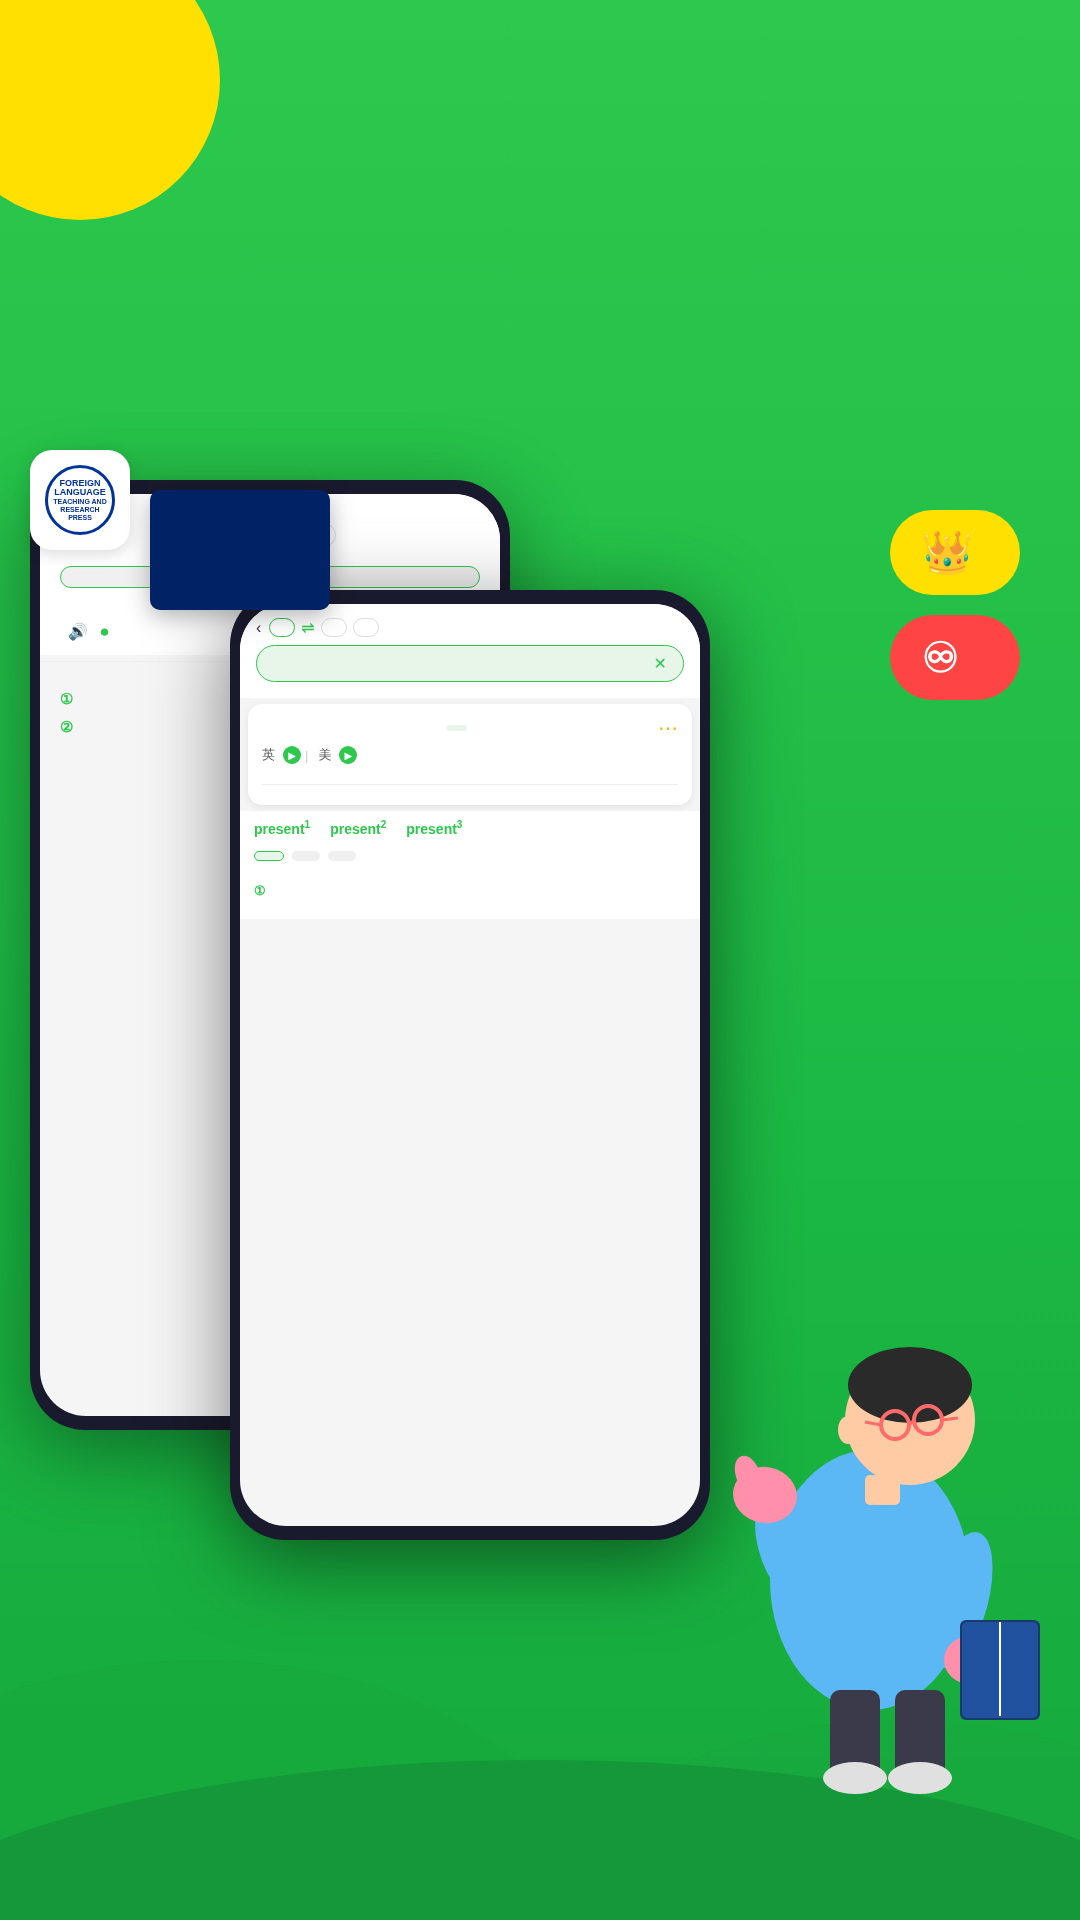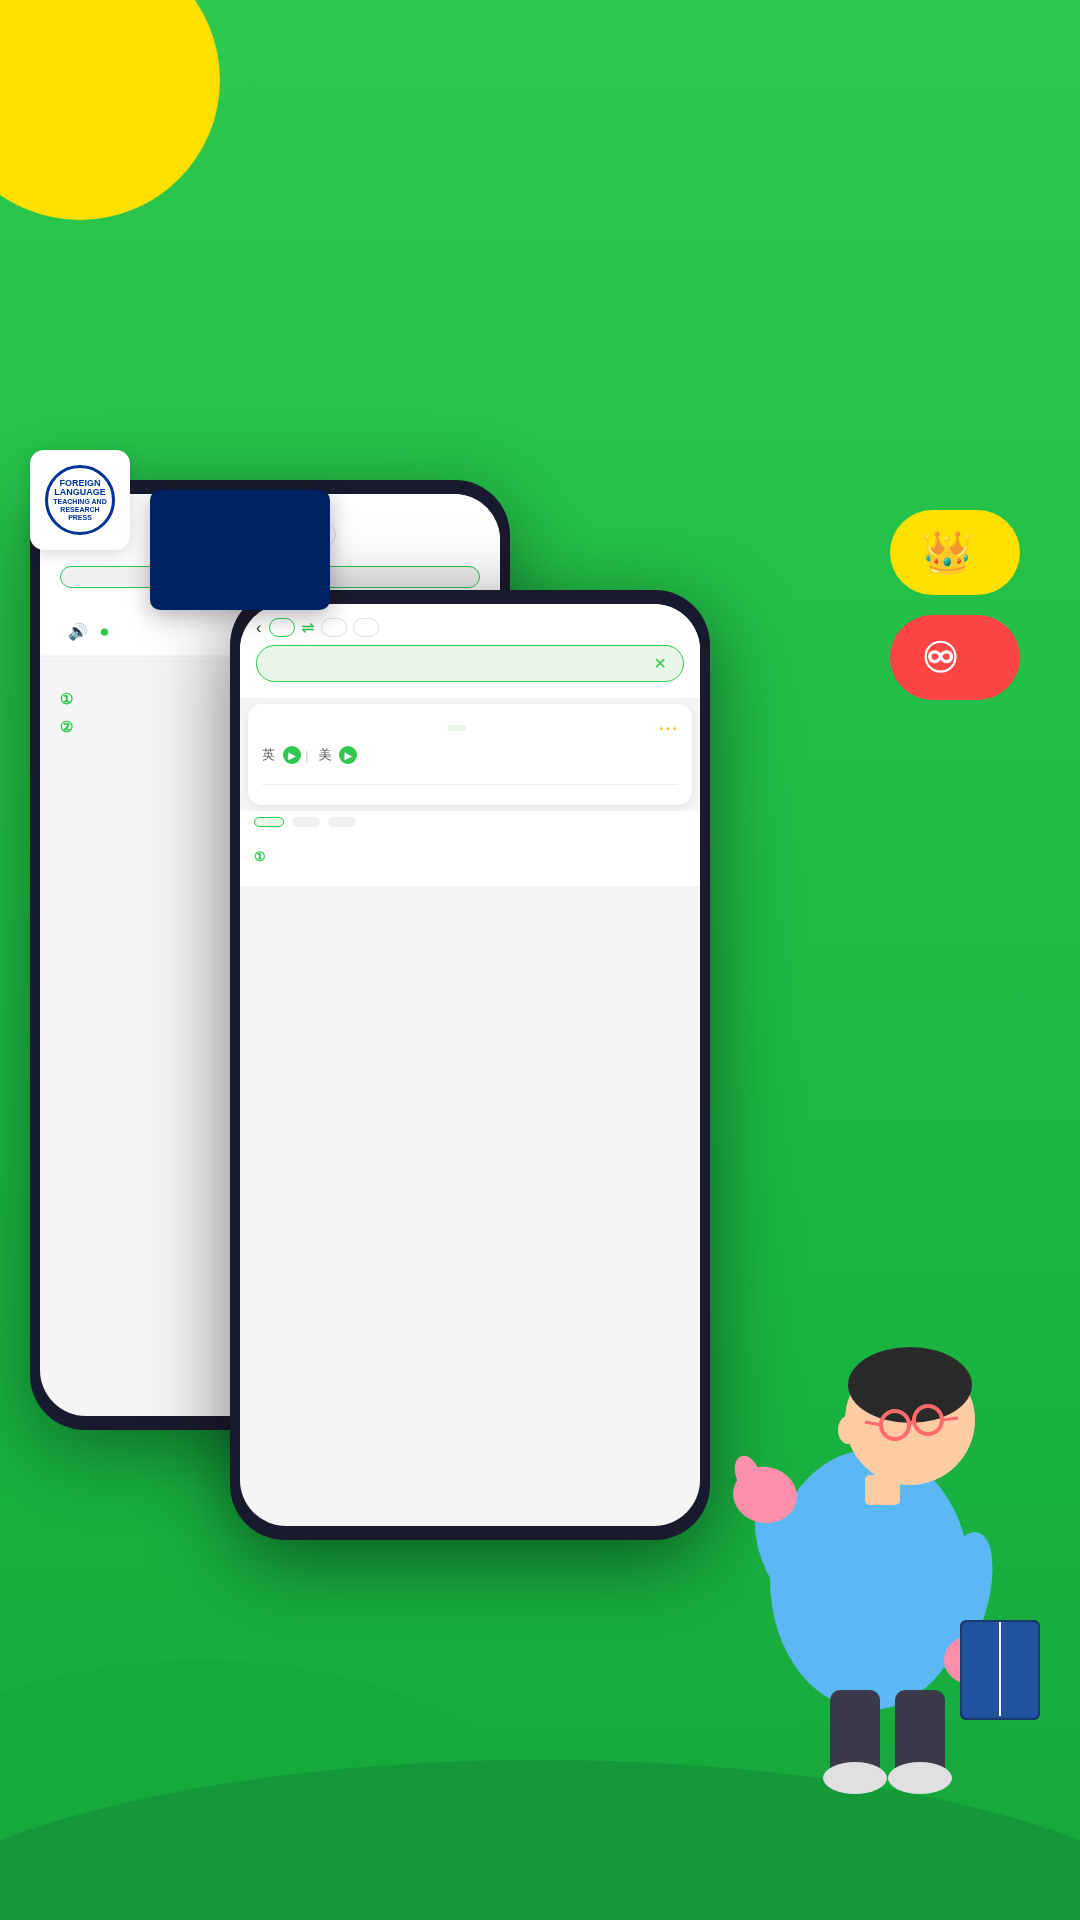--- a/index.html
+++ b/index.html
@@ -433,21 +433,21 @@
     }
 
     
     .waiyan-logo {
       position: absolute;
       top: 450px;
       left: 30px;
       width: 100px;
       height: 100px;
       background: white;
-      border-radius: 14px;
+      border-radius: 22px;
       display: flex;
       align-items: center;
       justify-content: center;
       font-size: 28px;
       font-weight: 900;
       color: #003399;
       box-shadow: 0 4px 16px rgba(0,0,0,0.15);
       z-index: 15;
     }
 
@@ -655,20 +655,25 @@
 
         <div class="word-card-tabs">
           <span class="word-card-tab word-card-tab-active"></span>
           <span class="word-card-tab"></span>
           <span class="word-card-tab"></span>
           <span class="word-card-tab"></span>
         </div>
       </div>
 
 
+      <div class="present-variants">
+        <span class="present-var">present<sup>1</sup></span>
+        <span class="present-var">present<sup>2</sup></span>
+        <span class="present-var">present<sup>3</sup></span>
+      </div>
 
       <div class="meaning-tabs">
         <span class="meaning-tab meaning-tab-active"></span>
         <span class="meaning-tab"></span>
         <span class="meaning-tab"></span>
       </div>
 
       <div style="padding:10px 14px;background:#fff;font-size:13px;line-height:1.6;">
         <div style="font-weight:bold;font-size:15px;"></div>
         <div style="margin-top:4px;">

